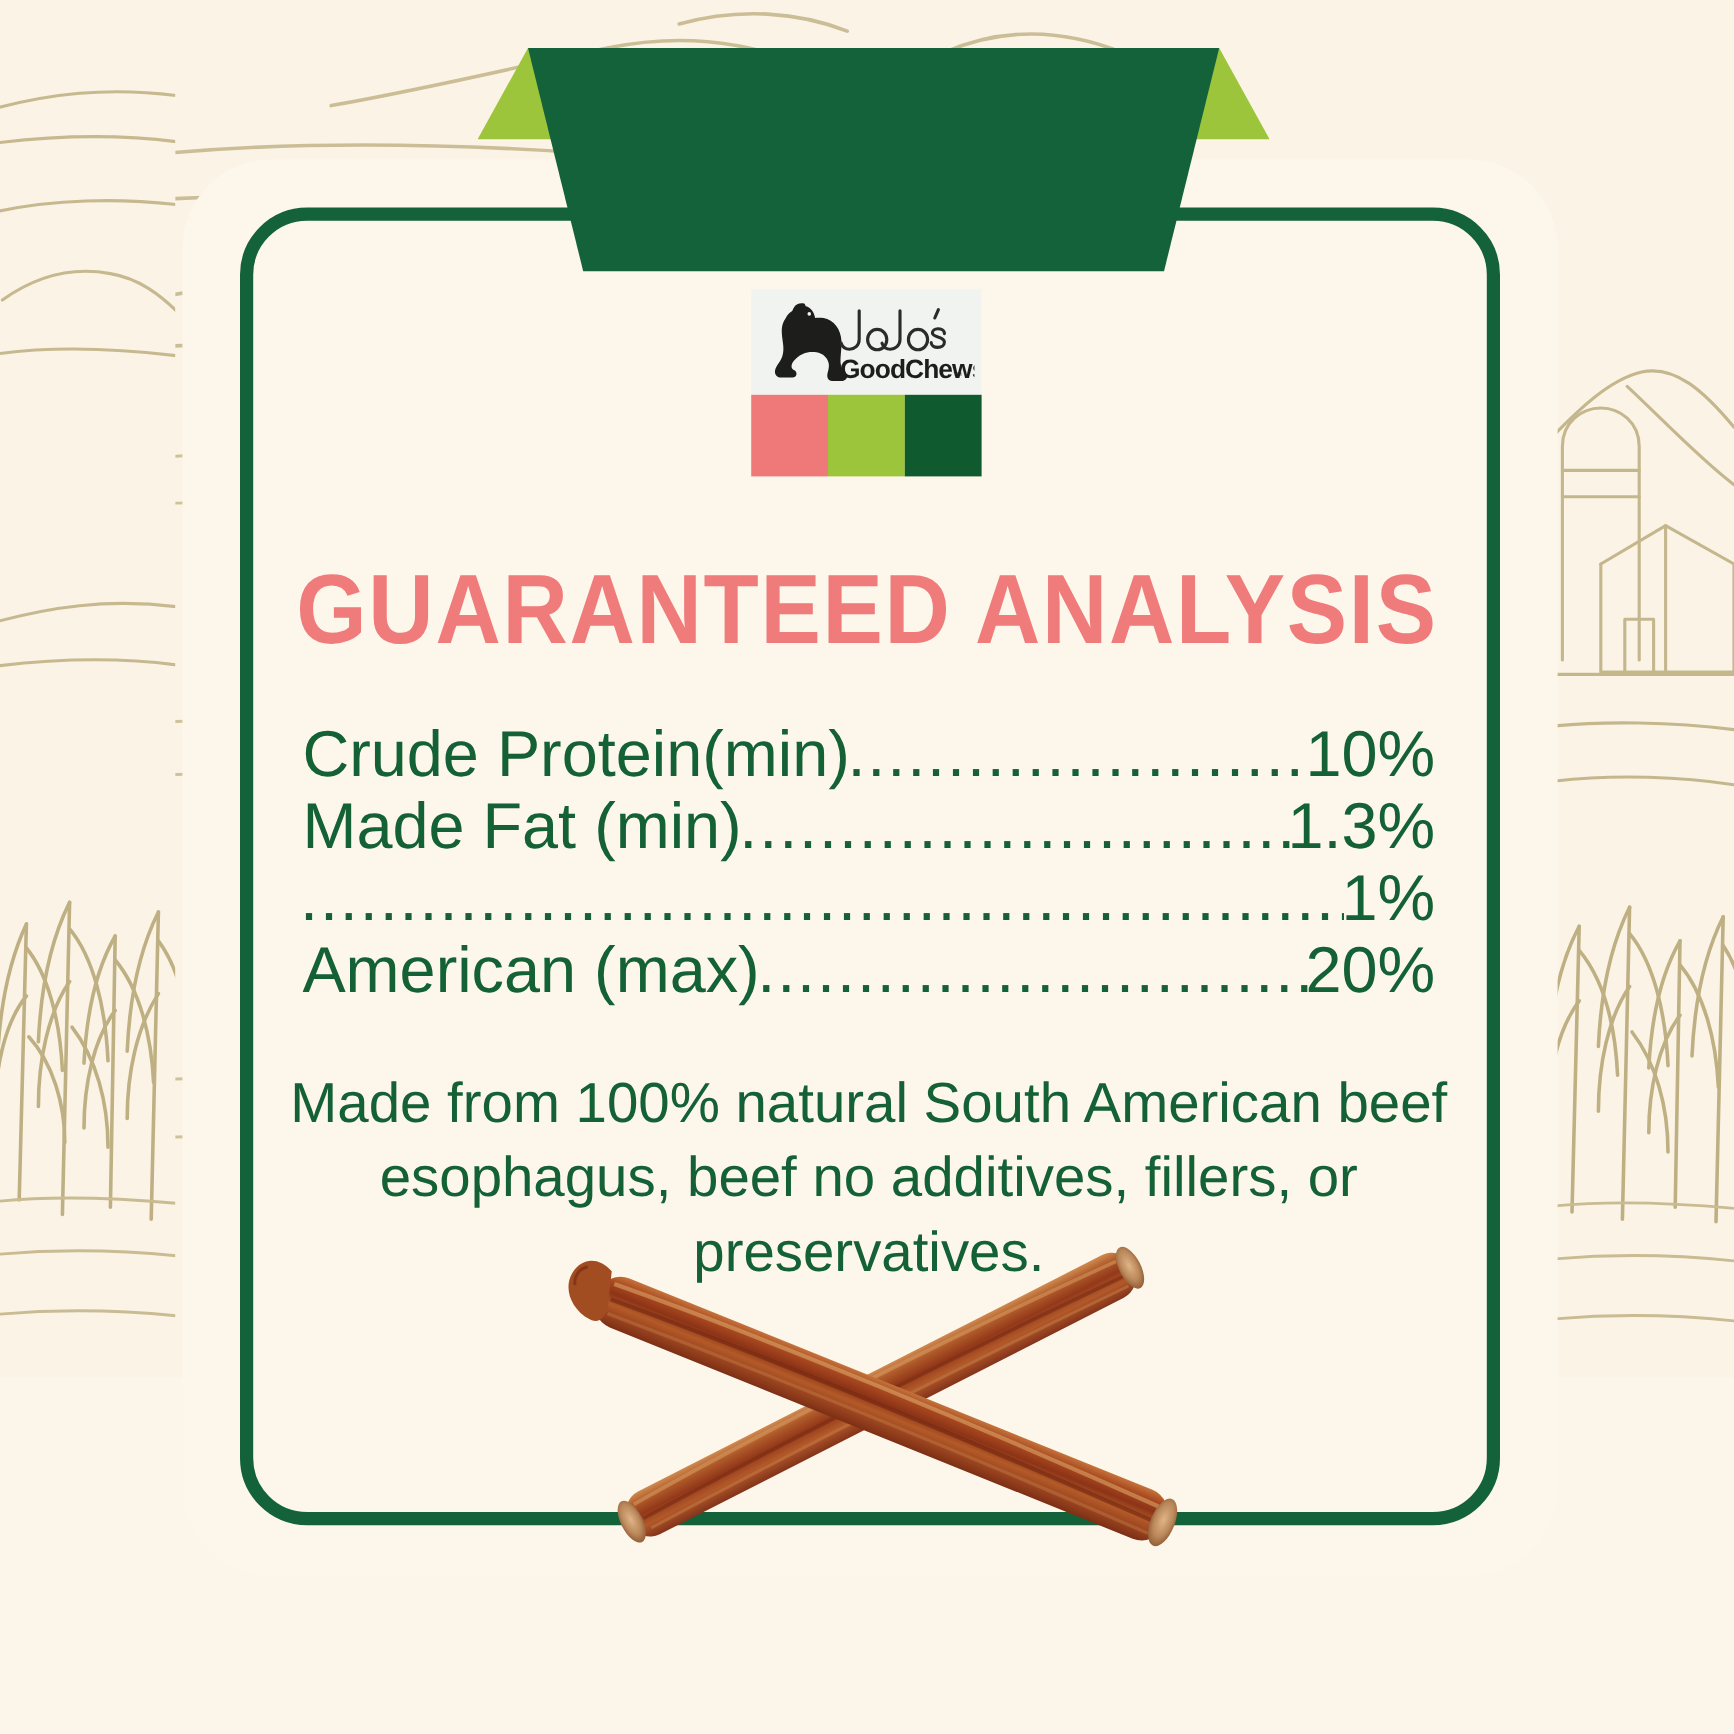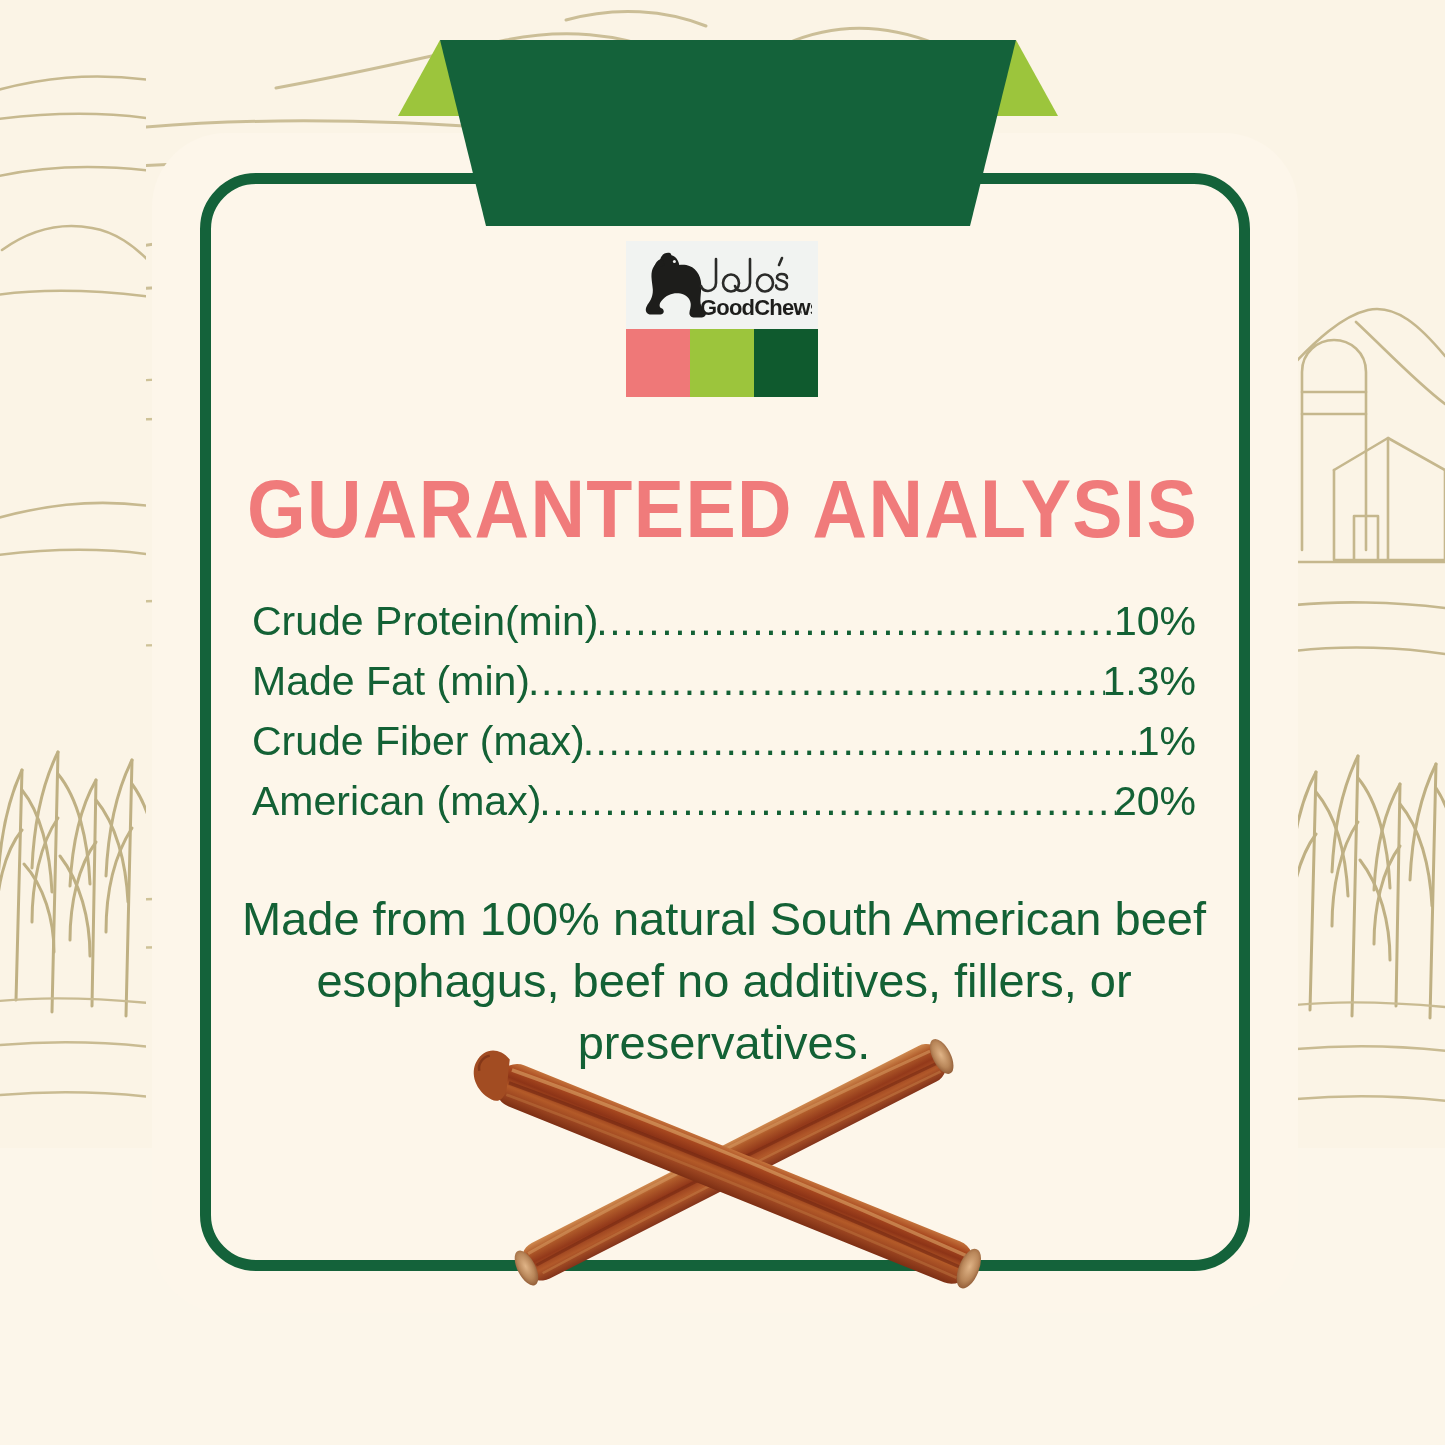--- a/index.html
+++ b/index.html
@@ -122,21 +122,21 @@
     left: 252px;
     top: 598px;
     width: 944px;
   }
   .analysis-row {
     position: relative;
     display: flex;
     align-items: baseline;
     height: 60px;
     color: #136135;
-    font-size: 41px;
+    font-size: 54px;
     font-family: "Liberation Sans", sans-serif;
     white-space: nowrap;
     overflow: hidden;
   }
   .a-label { flex: 0 0 auto; }
   .a-dots {
     flex: 1 1 auto;
     overflow: hidden;
     white-space: nowrap;
     letter-spacing: 1.6px;
@@ -347,21 +347,20 @@
       <span class="a-value">10%</span>
     </div>
 
     <div class="analysis-row">
       <span class="a-label">Made Fat (min)</span>
       <span class="a-dots">..........................................................................................................</span>
       <span class="a-value">1.3%</span>
     </div>
 
     <div class="analysis-row">
-      <span class="a-label">Crude Fiber (max)</span>
       <span class="a-dots">..........................................................................................................</span>
       <span class="a-value">1%</span>
     </div>
 
     <div class="analysis-row">
       <span class="a-label">American (max)</span>
       <span class="a-dots">..........................................................................................................</span>
       <span class="a-value">20%</span>
     </div>
   </div>

